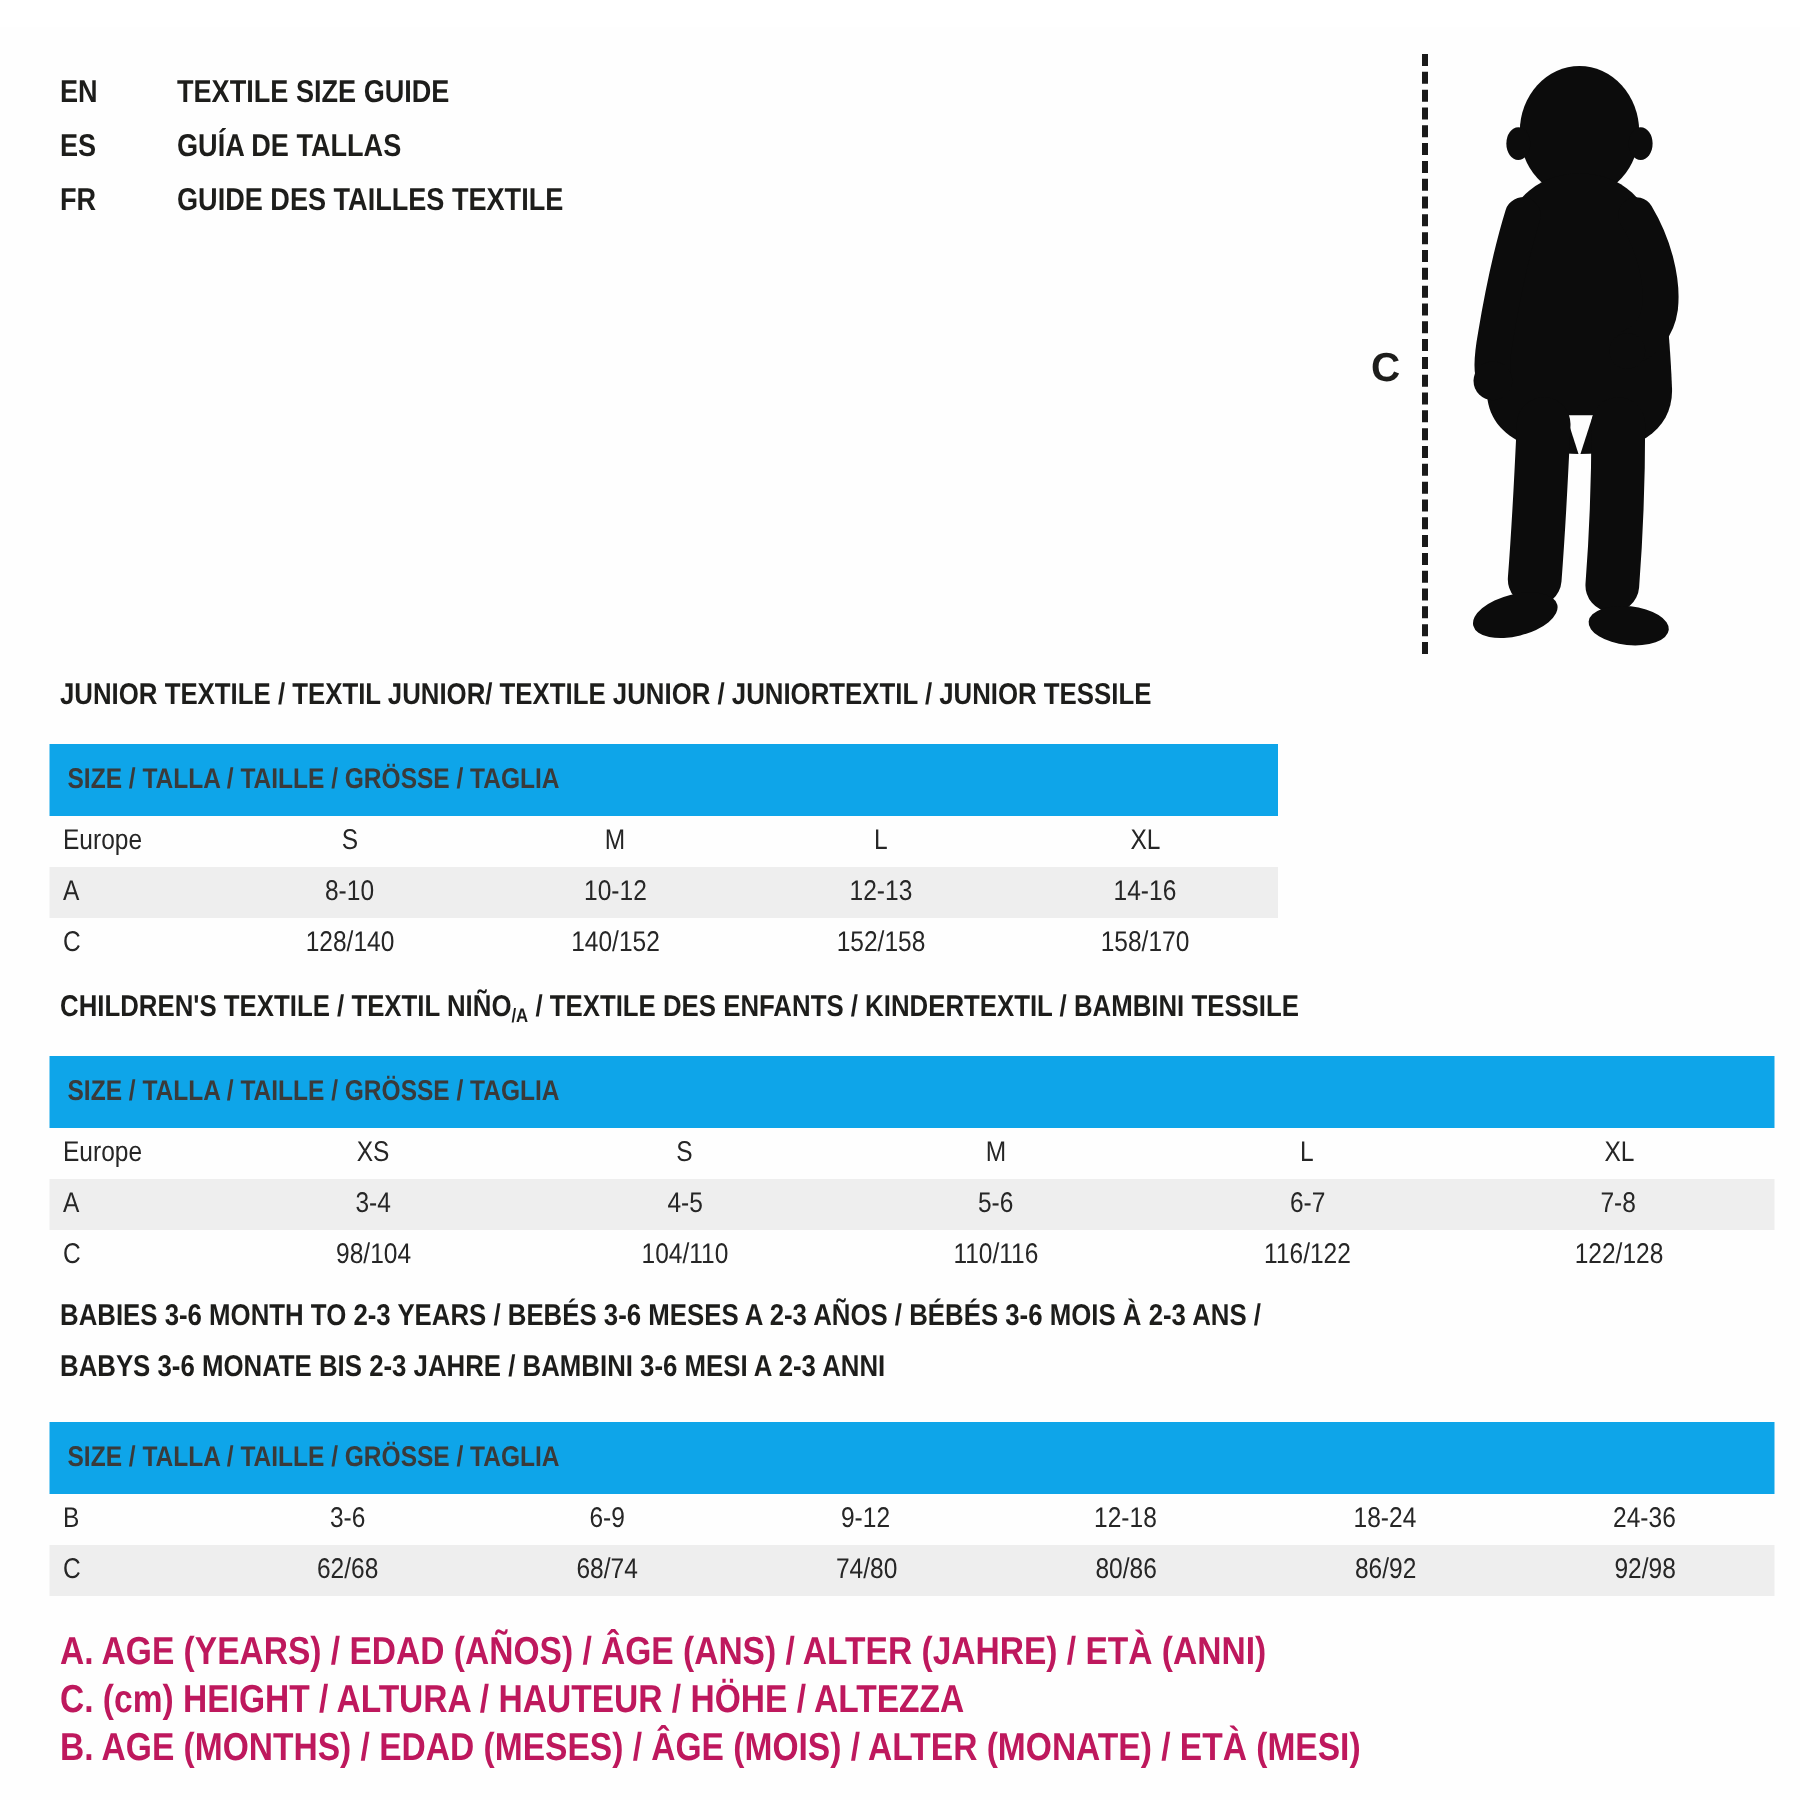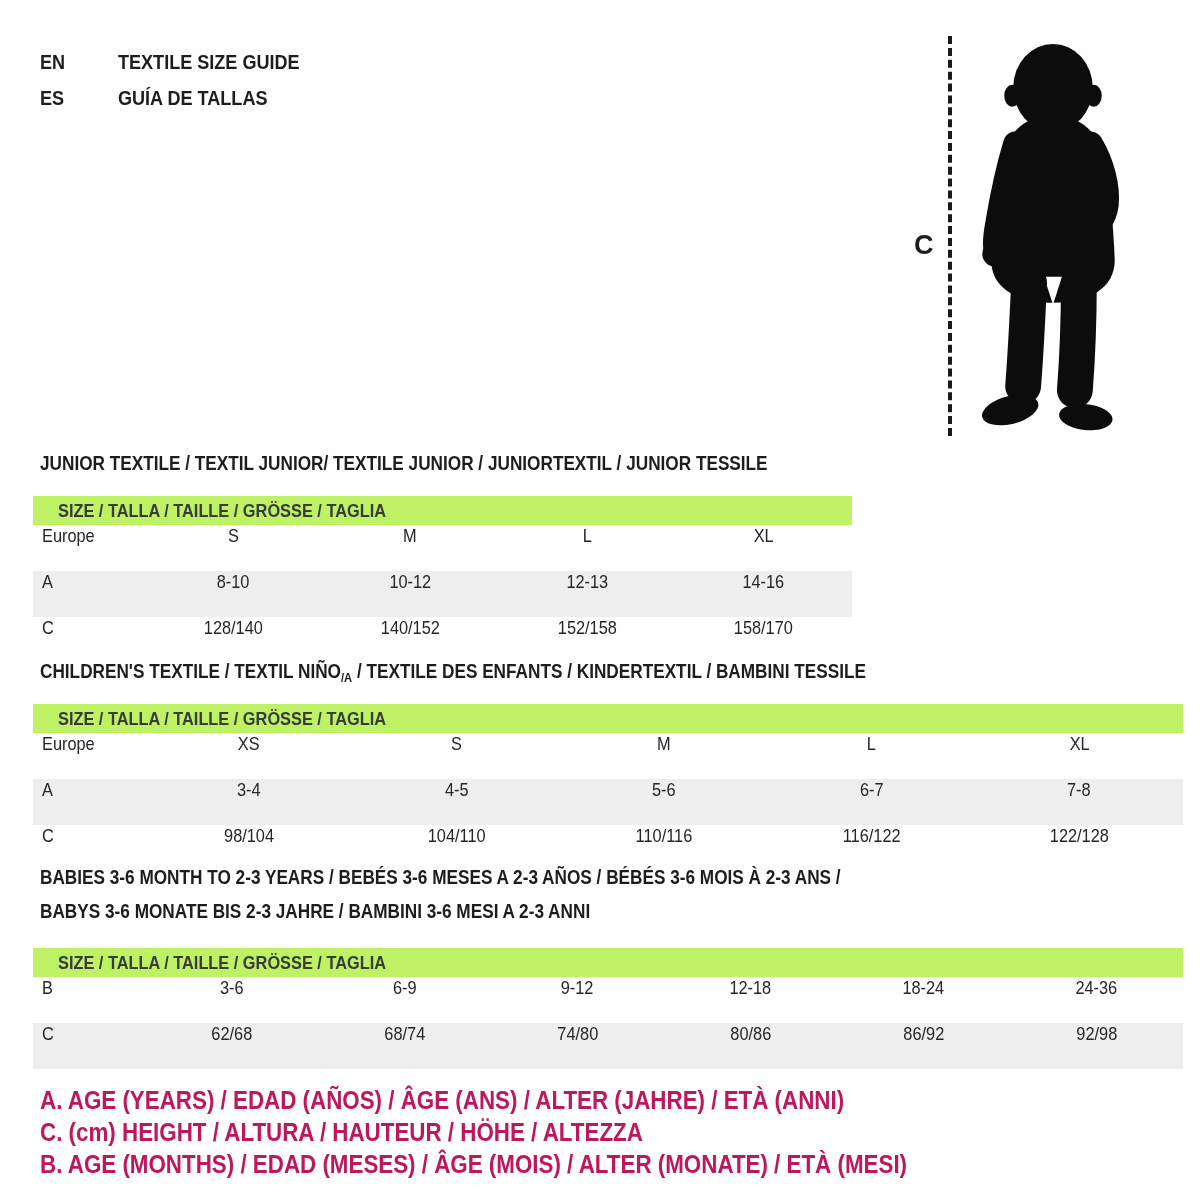--- a/index.html
+++ b/index.html
@@ -21,23 +21,23 @@
   #measure-label{position:absolute;left:14px;top:198px;font-size:27px;font-weight:bold;color:#1d1d1b;}
   #measure-line{position:absolute;left:48px;top:4px;height:400px;width:0;border-left:4px dashed #1a1a1a;}
   #silhouette{position:absolute;left:62px;top:6px;}
 
   
   .sec-title{position:absolute;left:40px;margin:0;font-size:20px;font-weight:bold;color:#1d1d1b;white-space:nowrap;}
   .sec-title .sub{font-size:13px;vertical-align:-4px;}
 
   
   .tbl{position:absolute;left:33px;}
-  .tbl-hdr{height:29px;background:#bef264;display:flex;align-items:center;padding-left:25px;box-sizing:border-box;}
+  .tbl-hdr{height:48px;background:#0ea5e9;display:flex;align-items:center;padding-left:12px;box-sizing:border-box;}
   .tbl-hdr span{font-size:19px;font-weight:bold;color:#3a3a3a;white-space:nowrap;}
-  .row{display:flex;height:46px;}
+  .row{display:flex;height:34px;align-items:center;}
   .row.alt{background:#eeeeee;}
   .cell{flex:1;text-align:center;font-size:19px;color:#262626;}
   .cell.lab{flex:0 0 112px;text-align:left;padding-left:9px;box-sizing:border-box;}
   #junior-table{top:478px;width:819px;}
   #children-table{top:686px;width:1150px;}
   #babies-table{top:930px;width:1150px;}
   #junior-title{top:434px;}
   #children-title{top:642px;}
   #babies-title1{top:848px;}
   #babies-title2{top:882px;}
@@ -52,20 +52,24 @@
 <div id="page">
 
   <div id="lang-block">
     <div class="lang-row">
       <span class="lang-code cnd-l">EN</span>
       <span class="lang-label cnd-l">TEXTILE SIZE GUIDE</span>
     </div>
     <div class="lang-row">
       <span class="lang-code cnd-l">ES</span>
       <span class="lang-label cnd-l">GUÍA DE TALLAS</span>
+    </div>
+    <div class="lang-row">
+      <span class="lang-code cnd-l">FR</span>
+      <span class="lang-label cnd-l">GUIDE DES TAILLES TEXTILE</span>
     </div>
   </div>
 
   <div id="figure">
     <span id="measure-label">C</span>
     <div id="measure-line"></div>
     <svg id="silhouette" viewBox="0 0 170 400" width="176" height="398" aria-hidden="true">
       <g fill="#0c0c0c" stroke="none">
         <ellipse cx="88" cy="50" rx="40" ry="44"></ellipse>
         <ellipse cx="47" cy="58" rx="8" ry="11"></ellipse>

